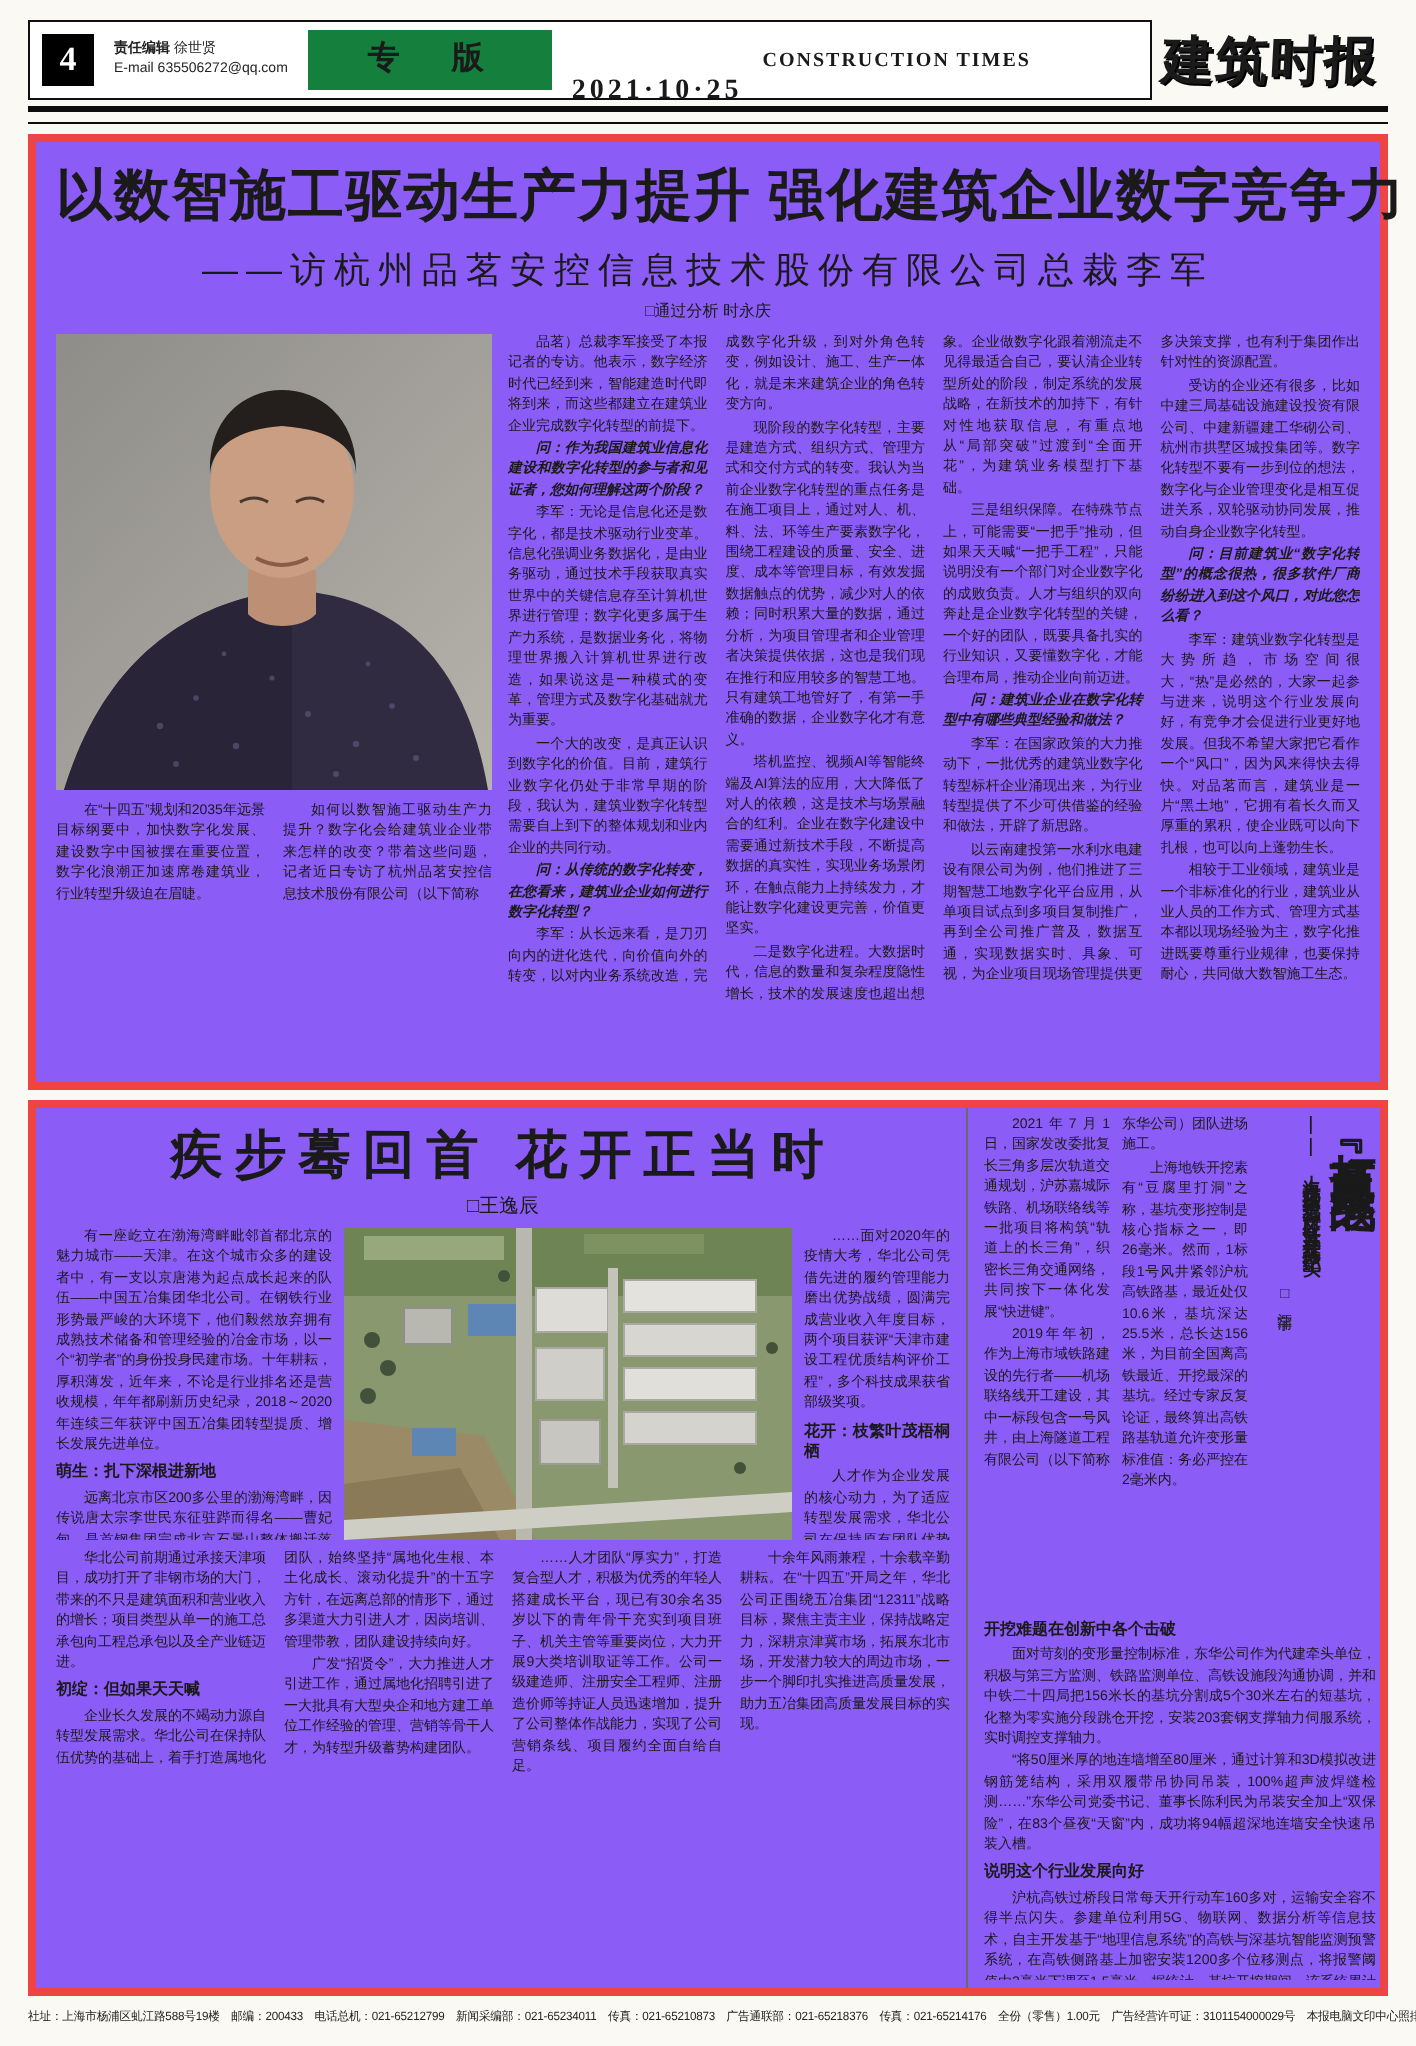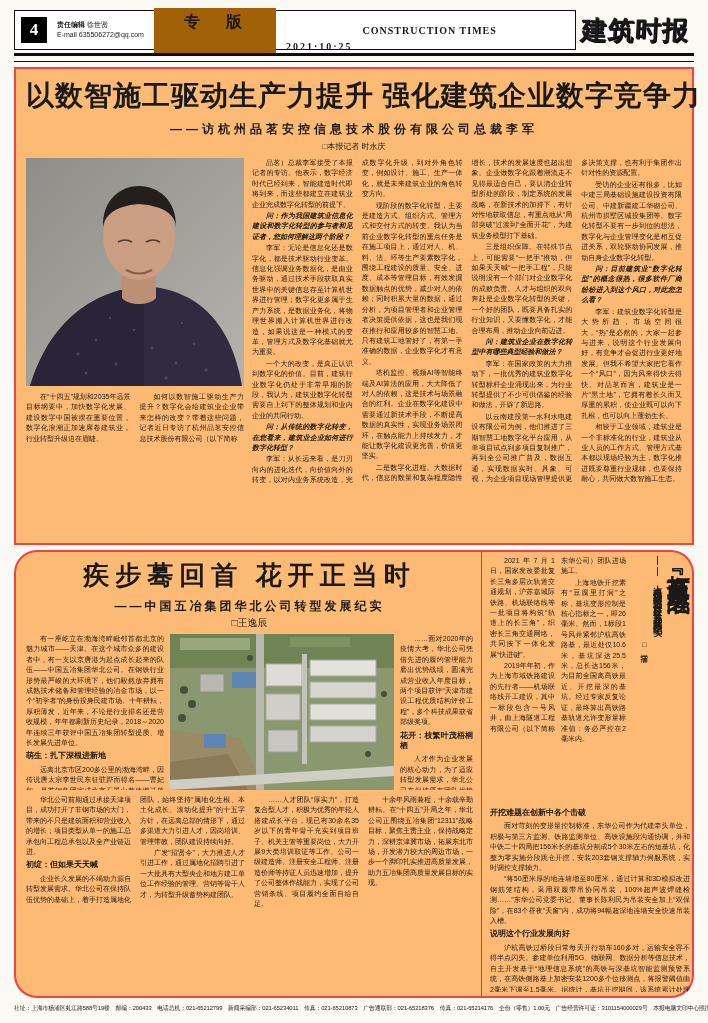--- a/index.html
+++ b/index.html
@@ -9,47 +9,47 @@
     font-family:"Liberation Sans",sans-serif;box-sizing:border-box;
     padding:10px 14px 4px 14px;
   }
   
   .masthead{display:flex;align-items:stretch;height:40px;}
   .mh-box{flex:1;display:flex;align-items:center;border:1.5px solid #101010;background:#fff;padding:2px 6px;gap:10px;}
   .pageno{width:26px;height:26px;background:#000;color:#fff;font-weight:700;font-size:17px;
     display:flex;align-items:center;justify-content:center;font-family:"Liberation Serif",serif;}
   .editor{font-size:7px;line-height:10px;color:#222;}
   .editor b{font-weight:700;}
-  .section-band{background:#a16207;font-size:16px;font-weight:700;letter-spacing:26px;
-    padding:4px 8px 20px 30px;font-family:"Liberation Serif",serif;white-space:nowrap;}
-  .mh-date{font-family:"Liberation Serif",serif;font-weight:700;font-size:10px;letter-spacing:2px;white-space:nowrap;margin-top:32px;}
+  .section-band{background:#15803d;font-size:16px;font-weight:700;letter-spacing:26px;
+    padding:4px 8px 5px 30px;font-family:"Liberation Serif",serif;white-space:nowrap;}
+  .mh-date{font-family:"Liberation Serif",serif;font-weight:700;font-size:14px;letter-spacing:2px;white-space:nowrap;margin-top:32px;}
   .mh-en{font-family:"Liberation Serif",serif;font-weight:700;font-size:10px;letter-spacing:1px;white-space:nowrap;}
   .logo{width:118px;display:flex;align-items:center;justify-content:center;
     font-family:"DejaVu Serif",serif;font-weight:900;font-size:26px;letter-spacing:1px;
     transform:skewX(-3deg);text-shadow:1px 1px 0 #000;}
   .rule{height:5px;border-top:3px solid #0d0d0d;border-bottom:1px solid #0d0d0d;margin:3px 0 5px 0;}
   
-  .box{border:2px solid #ef4444;background:#fdba74;box-sizing:border-box;}
+  .box{border:4px solid #ef4444;background:#8b5cf6;box-sizing:border-box;}
   .para{margin:0 0 1px 0;text-indent:2em;font-size:7px;line-height:10.4px;text-align:justify;}
   .pb{font-weight:700;font-style:italic;}
   .ph{font-weight:700;text-indent:0;font-size:8px;margin:3px 0;}
   .colflow{column-gap:9px;overflow:hidden;}
   
   .a1{padding:6px 10px 6px 10px;height:478px;margin-bottom:5px;}
   .a1 h1{margin:2px 0 0 0;text-align:center;font-family:"Liberation Serif",serif;
     font-size:28px;font-weight:900;letter-spacing:1px;white-space:nowrap;}
-  .a1 h2{margin:6px 0 2px 0;text-align:center;font-size:12px;font-weight:700;letter-spacing:4px;}
+  .a1 h2{margin:6px 0 2px 0;text-align:center;font-size:18px;font-weight:400;letter-spacing:4px;}
   .a1 .byline{text-align:center;font-size:8px;margin:3px 0 6px 0;}
   .a1-body{display:flex;gap:8px;height:382px;}
   .a1-left{width:218px;flex:none;}
   .photo1{width:218px;height:228px;display:block;background:#9a9a98;}
   .a1-left .colflow{column-count:2;height:146px;margin-top:6px;}
   .a1-right{flex:1;column-count:4;height:382px;}
   
-  .lower{display:flex;height:448px;border-radius:23px;}
+  .lower{display:flex;height:448px;}
   .a2{width:466px;flex:none;border-right:1px solid #6a6a6a;padding:4px 8px 4px 10px;box-sizing:border-box;}
   .a2 h1{margin:2px 0 0 0;text-align:center;font-family:"Liberation Serif",serif;
     font-size:26px;font-weight:900;letter-spacing:6px;white-space:nowrap;}
   .a2 h2{margin:5px 0 1px 0;text-align:center;font-size:12px;font-weight:700;letter-spacing:3px;}
   .a2 .byline{text-align:center;font-size:10px;margin:1px 0 4px 0;}
   .a2-top{display:flex;gap:6px;height:156px;}
   .a2-c1{width:138px;flex:none;overflow:hidden;}
   .photo2{width:224px;height:156px;flex:none;background:#7d8f6a;}
   .a2-c4{flex:1;overflow:hidden;}
   .a2-bottom{column-count:4;height:222px;margin-top:5px;}
@@ -84,21 +84,21 @@
       <div class="mh-date">2021·10·25</div>
       <div class="mh-en">CONSTRUCTION TIMES</div>
     </div>
     <div class="logo">建筑时报</div>
   </header>
   <div class="rule"></div>
 
   <section class="a1 box">
     <h1>以数智施工驱动生产力提升  强化建筑企业数字竞争力</h1>
     <h2>——访杭州品茗安控信息技术股份有限公司总裁李军</h2>
-    <div class="byline">□本报记者  时永庆</div>
+    <div class="byline">□通过分析  时永庆</div>
     <div class="a1-body">
       <div class="a1-left">
         <svg class="photo1" viewBox="0 0 218 228" aria-hidden="true">
           <defs>
             <linearGradient id="bgg" x1="0" y1="0" x2="1" y2="1">
               <stop offset="0" stop-color="#8f8d89"></stop>
                 <stop offset="1" stop-color="#b6b3ab"></stop>
             </linearGradient>
           </defs>
           <rect width="218" height="228" fill="url(#bgg)"></rect>
@@ -148,21 +148,20 @@
           <p class="para pb">问：目前建筑业“数字化转型”的概念很热，很多软件厂商纷纷进入到这个风口，对此您怎么看？</p>
           <p class="para">李军：建筑业数字化转型是大势所趋，市场空间很大，“热”是必然的，大家一起参与进来，说明这个行业发展向好，有竞争才会促进行业更好地发展。但我不希望大家把它看作一个“风口”，因为风来得快去得快。对品茗而言，建筑业是一片“黑土地”，它拥有着长久而又厚重的累积，使企业既可以向下扎根，也可以向上蓬勃生长。</p>
           <p class="para">相较于工业领域，建筑业是一个非标准化的行业，建筑业从业人员的工作方式、管理方式基本都以现场经验为主，数字化推进既要尊重行业规律，也要保持耐心，共同做大数智施工生态。</p>
         </div>
     </div>
   </section>
 
   <div class="lower box">
     <section class="a2">
       <h1>疾步蓦回首  花开正当时</h1>
-      <h2>——中国五冶集团华北公司转型发展纪实</h2>
       <div class="byline">□王逸辰</div>
       <div class="a2-top">
         <div class="a2-c1">
             <p class="para">有一座屹立在渤海湾畔毗邻首都北京的魅力城市——天津。在这个城市众多的建设者中，有一支以京唐港为起点成长起来的队伍——中国五冶集团华北公司。在钢铁行业形势最严峻的大环境下，他们毅然放弃拥有成熟技术储备和管理经验的冶金市场，以一个“初学者”的身份投身民建市场。十年耕耘，厚积薄发，近年来，不论是行业排名还是营收规模，年年都刷新历史纪录，2018～2020年连续三年获评中国五冶集团转型提质、增长发展先进单位。</p>
             <p class="para ph">萌生：扎下深根进新地</p>
             <p class="para">远离北京市区200多公里的渤海湾畔，因传说唐太宗李世民东征驻跸而得名——曹妃甸，是首钢集团完成北京石景山整体搬迁落户的地方，更是华北公司的前身首钢京唐项目部铸就辉煌的地方。</p>
           </div>
         <svg class="photo2" viewBox="0 0 224 156" aria-hidden="true">
           <rect width="224" height="156" fill="#89986f"></rect>
           <rect x="0" y="0" width="224" height="34" fill="#6f8455"></rect>

